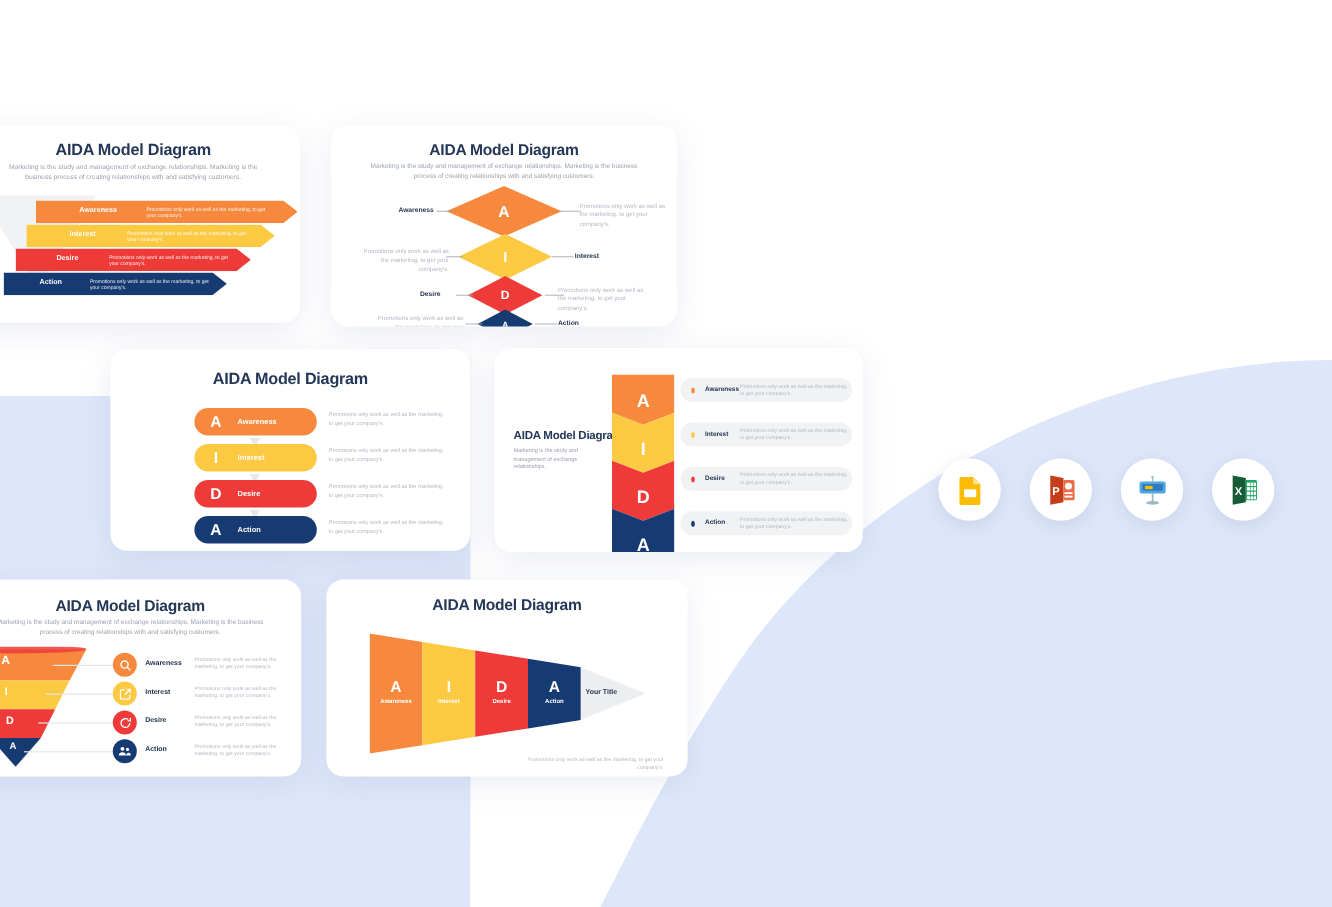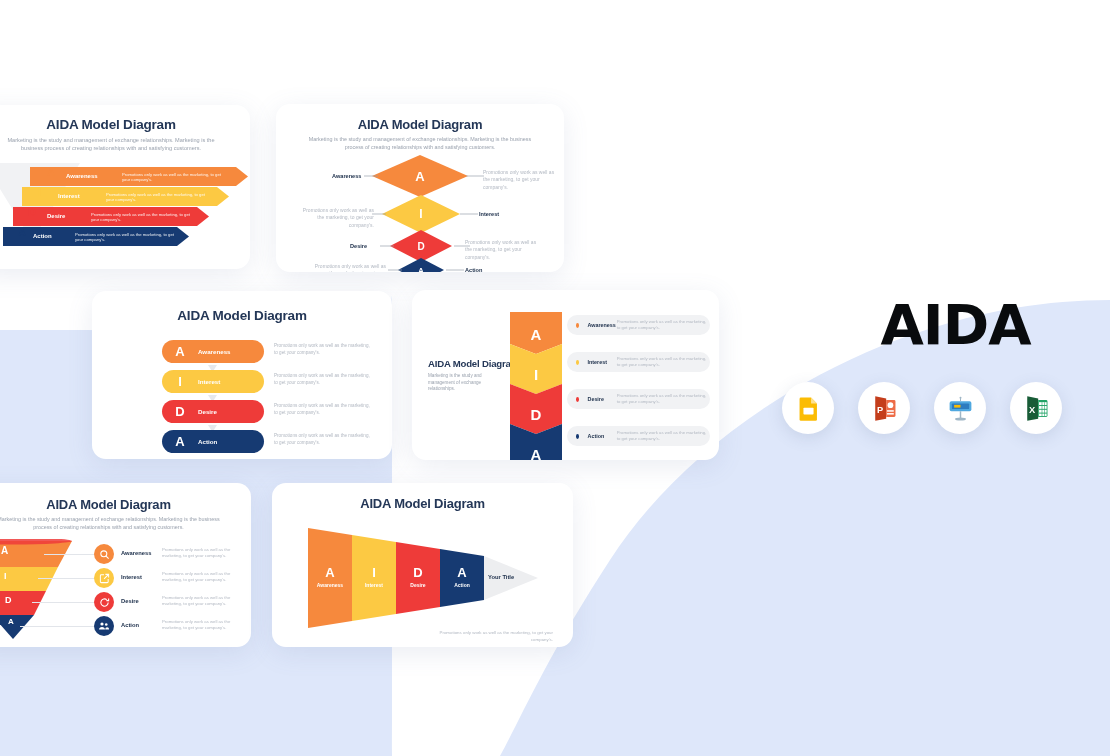--- a/index.html
+++ b/index.html
@@ -357,21 +357,20 @@
     <span style="position:absolute;left:124px;top:82px;width:44px;text-align:center;color:#fff;font-size:13px;font-weight:bold;">D</span>
     <span style="position:absolute;left:124px;top:99px;width:44px;text-align:center;color:#fff;font-size:5px;font-weight:bold;">Desire</span>
 
     <span style="position:absolute;left:168px;top:82px;width:44px;text-align:center;color:#fff;font-size:13px;font-weight:bold;">A</span>
     <span style="position:absolute;left:168px;top:99px;width:44px;text-align:center;color:#fff;font-size:5px;font-weight:bold;">Action</span>
 
     <span class="yt" style="left:216px;top:91px;">Your Title</span>
     <div class="foot" style="top:147px;">Promotions only work as well as the marketing, to get your company's.</div>
   </div>
 
-  <div id="wordmark">AIDA</div>
 
   <div class="appic" style="left:782px;top:382px;">
     <svg width="27" height="27" viewBox="0 0 32 32">
       <path d="M7 3h12l7 7v19a1.6 1.6 0 0 1-1.6 1.6H7A1.6 1.6 0 0 1 5.4 29V4.6A1.6 1.6 0 0 1 7 3z" fill="#FBBC04"></path>
       <path d="M19 3l7 7h-7z" fill="#FDE293"></path>
       <rect x="10" y="15" width="12" height="8" rx="1" fill="#fff"></rect>
     </svg>
   </div>
 
   <div class="appic" style="left:858px;top:382px;">

